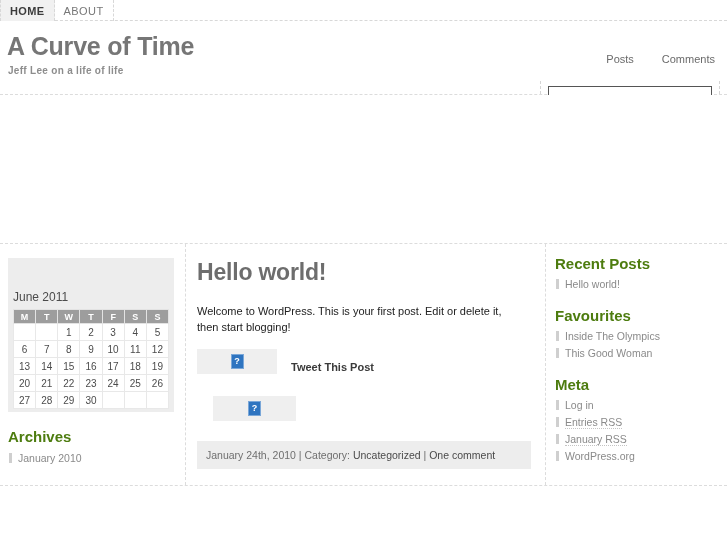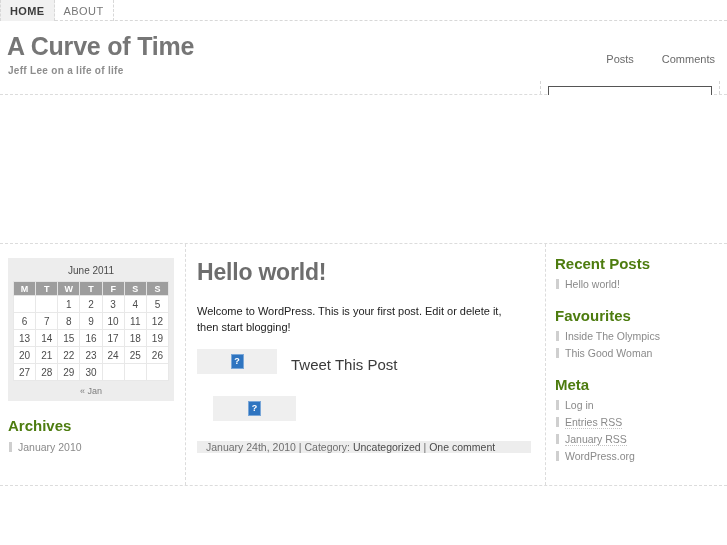--- a/index.html
+++ b/index.html
@@ -116,24 +116,25 @@
 
   
   .calendar {
     width: 166px;
     background: #ededed;
     padding: 5px 5px 3px 5px;
     font-size: 10px;
     color: #555;
   }
   .cal-caption {
-    text-align: center;
-    font-size: 10px;
+    text-align: left;
+    font-size: 12px;
     color: #4b4b4b;
     padding: 2px 0 5px 0;
+    margin-top: 25px;
   }
   table.cal {
     width: 156px;
     border-collapse: collapse;
     margin: 0 auto;
     background: #fff;
   }
   table.cal th {
     background: #9d9d9d;
     color: #fff;
@@ -218,31 +219,31 @@
     color: #fff;
     font-size: 9px;
     font-weight: bold;
     display: flex;
     align-items: center;
     justify-content: center;
     line-height: 1;
   }
   .tweet-row { display: flex; align-items: flex-end; }
   .tweet-label {
-    font-size: 15px; font-weight: normal;
+    font-size: 11px; font-weight: bold;
     color: #3a3a3a;
     margin-left: 14px;
     padding-bottom: 1px;
   }
   .post-meta {
     margin-top: 20px;
     background: #ededed;
     color: #6f6f6f;
     font-size: 10.5px;
-    padding: 0 9px;
+    padding: 8px 9px;
   }
   .post-meta b { color: #4a4a4a; font-weight: normal; }
 
   
   .footer {
     position: absolute; left: 0; top: 486px;
     width: 727px; height: 59px;
     text-align: center;
     padding-top: 19px;
   }
@@ -341,21 +342,20 @@
               <td>27</td>
               <td>28</td>
               <td>29</td>
               <td>30</td>
               <td></td>
               <td></td>
               <td></td>
             </tr>
           </tbody>
         </table>
-        <div class="cal-nav">« Jan</div>
       </div>
 
       <div class="widget-block">
         <div class="widget-title">Archives</div>
         <ul class="wlist">
           <li>
             <span>January 2010</span>
           </li>
         </ul>
       </div>

